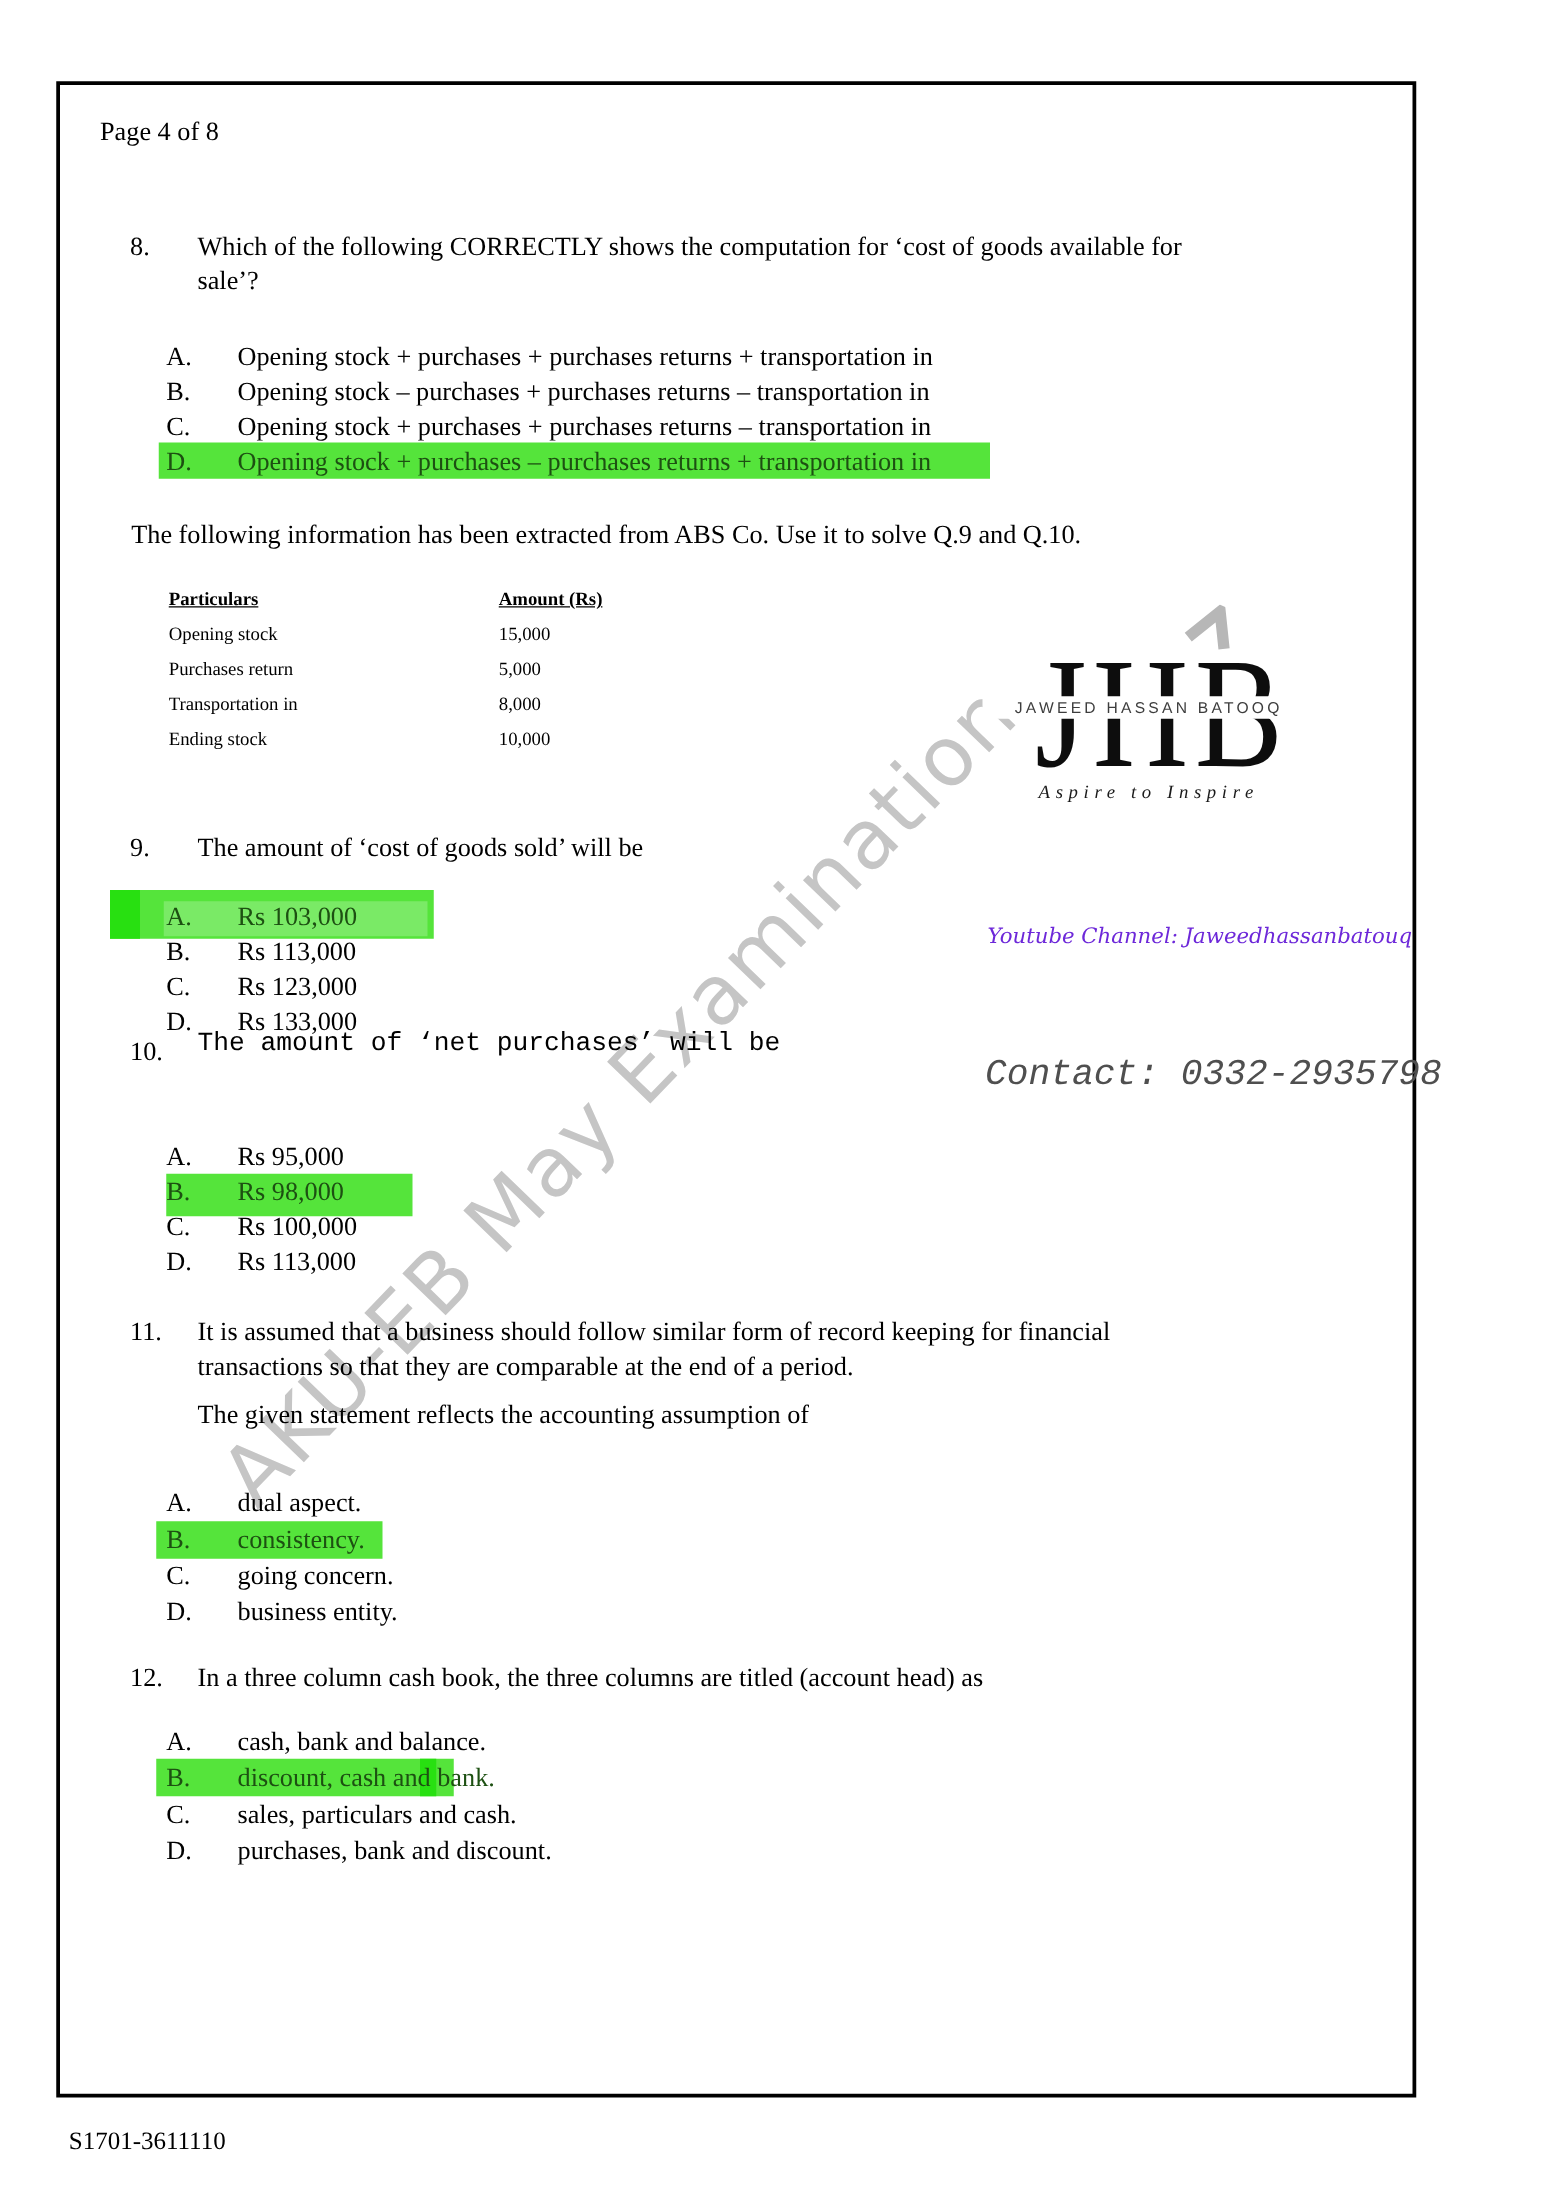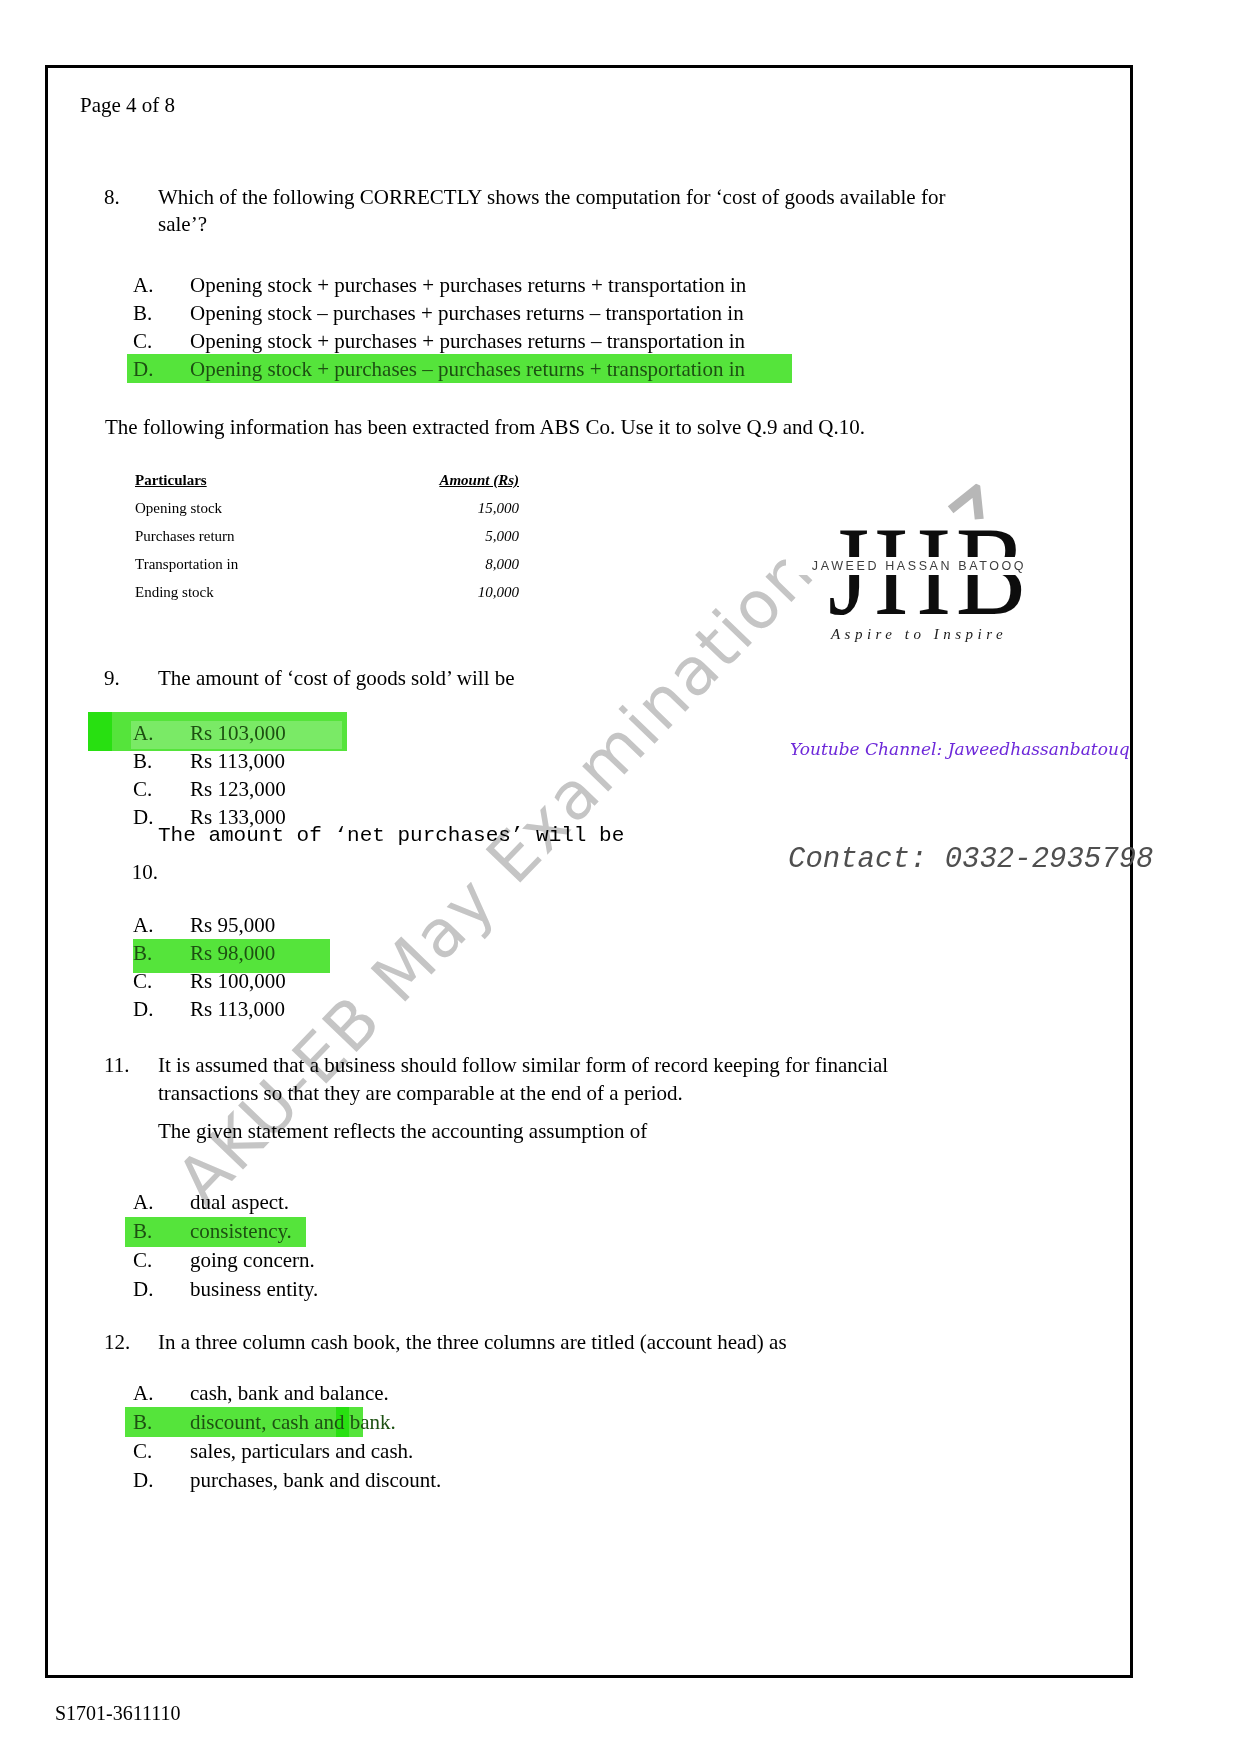--- a/index.html
+++ b/index.html
@@ -35,21 +35,21 @@
   .qtext{left:133px;}
   .opts{left:133px;z-index:3;}
   .opt-row{display:flex;font-size:21px;white-space:nowrap;}
   .opt-row.h28{height:28px;line-height:28px;}
   .opt-row.h29{height:29px;line-height:29px;}
   .opt-letter{width:57px;flex:0 0 57px;}
   
   .info-table{left:135px;top:466px;z-index:3;}
   .t-row{display:flex;font-size:15px;line-height:28px;}
   .t-label{width:264px;flex:0 0 264px;}
-  .t-amount{width:120px;flex:0 0 120px;text-align:right;font-style:italic;}
+  .t-amount{width:120px;flex:0 0 120px;text-align:left;}
   .t-head{font-weight:bold;text-decoration:underline;}
   
   .monogram{
     left:828px;top:512px;font-size:126px;line-height:120px;color:#0d0d0d;
     letter-spacing:6px;transform:scaleX(0.84);transform-origin:0 0;
     font-family:"Liberation Serif", serif;z-index:3;
   }
   .logo-name{
     left:786px;top:557px;width:266px;background:#fff;text-align:center;
     font-family:"Liberation Sans", sans-serif;font-size:12.5px;line-height:18px;
@@ -155,21 +155,21 @@
   <div class="opt-row h28">
     <span class="opt-letter">C.</span>
     <span class="opt-text">Rs 123,000</span>
   </div>
   <div class="opt-row h28">
     <span class="opt-letter">D.</span>
     <span class="opt-text">Rs 133,000</span>
   </div>
 </div>
 
-<div class="abs line qnum" style="top:858px;text-align:right;">10.</div>
+<div class="abs line qnum" style="top:827px;">10.</div>
 <div class="abs line qtext" style="top:822px;font-family:Liberation Mono, monospace;">The amount of ‘net purchases’ will be</div>
 
 <div class="abs hl-rect" style="left:133px;top:939px;width:197px;height:34px;"></div>
 <div class="abs opts" style="top:911px;">
   <div class="opt-row h28">
     <span class="opt-letter">A.</span>
     <span class="opt-text">Rs 95,000</span>
   </div>
   <div class="opt-row h28 hl-text">
     <span class="opt-letter">B.</span>

